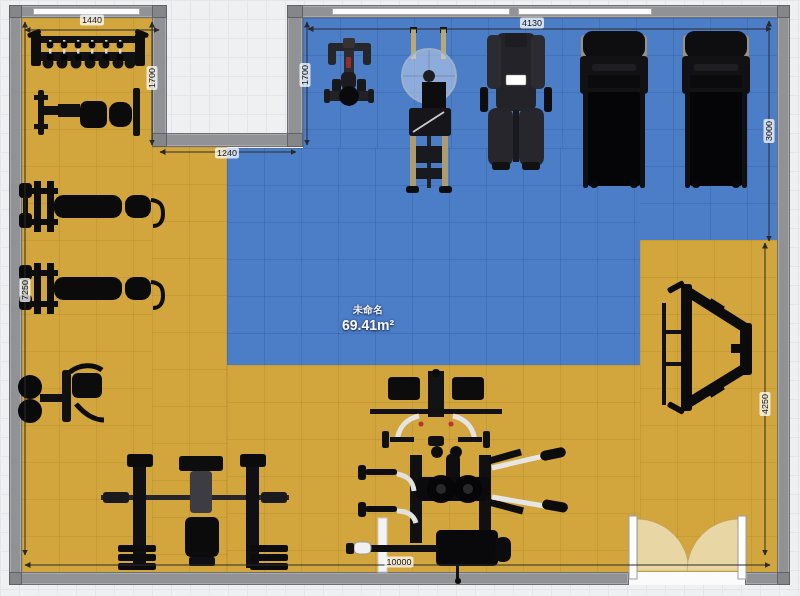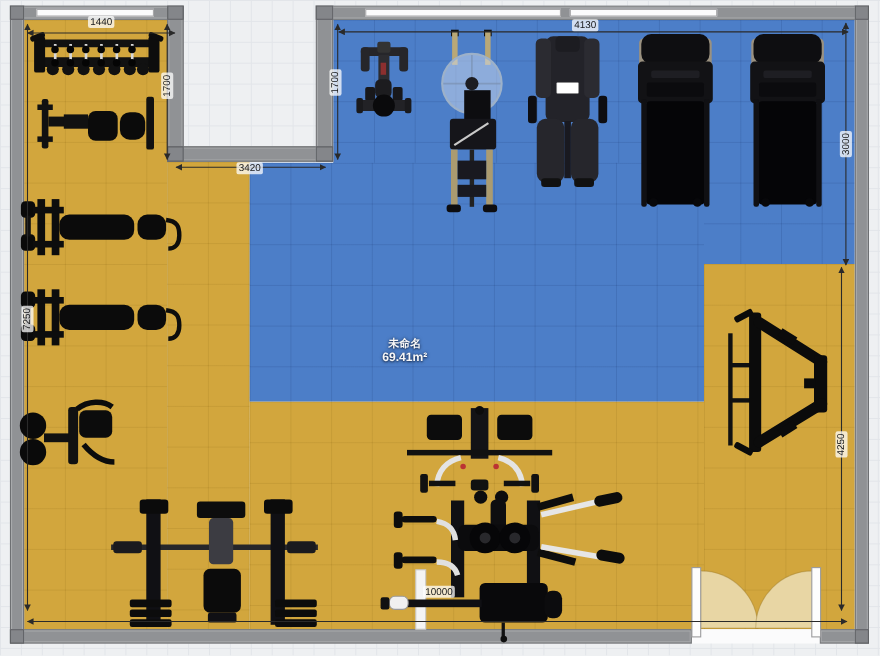--- a/index.html
+++ b/index.html
@@ -25,21 +25,21 @@
   .window{position:absolute;z-index:4;background:#fbfbfc;
     box-shadow:inset 0 0 0 1px #a8a8aa;}
   #plan-svg{position:absolute;left:0;top:0;z-index:5;}
   .dim-label{position:absolute;z-index:6;font-size:9px;line-height:11px;color:#17181a;
     background:rgba(255,255,255,.75);padding:0 2px;border-radius:2px;white-space:nowrap;
     transform:translate(-50%,-50%);}
   .dim-label.v{transform:translate(-50%,-50%) rotate(-90deg);}
   .room-label{position:absolute;z-index:6;transform:translate(-50%,-50%);text-align:center;
     color:#f7f7f7;text-shadow:0 1px 2px rgba(10,20,40,.7),0 0 3px rgba(10,20,40,.5);}
   .room-label .rname{font-size:10px;font-weight:bold;margin-top:28px;}
-  .room-label .rarea{font-size:11px;font-weight:bold;}
+  .room-label .rarea{font-size:14px;font-weight:bold;}
 </style>
 </head>
 <body>
 
 <div id="canvas">
 
   <div class="floor fy" style="left:22px;top:18px;width:130px;height:554px;"></div>
   <div class="floor fy" style="left:152px;top:147px;width:75px;height:425px;"></div>
   <div class="floor fy" style="left:227px;top:365px;width:413px;height:207px;"></div>
   <div class="floor fy" style="left:640px;top:240px;width:137px;height:332px;"></div>
@@ -341,25 +341,25 @@
       <line x1="769" y1="21" x2="769" y2="241" marker-start="url(#arr)" marker-end="url(#arr)"></line>
       <line x1="765" y1="243" x2="765" y2="555" marker-start="url(#arr)" marker-end="url(#arr)"></line>
       <line x1="25" y1="22" x2="25" y2="555" marker-start="url(#arr)" marker-end="url(#arr)"></line>
       <line x1="25" y1="565" x2="770" y2="565" marker-start="url(#arr)" marker-end="url(#arr)"></line>
     </g>
   </svg>
 
   <div class="dim-label" style="left:92px;top:20px">1440</div>
   <div class="dim-label v" style="left:152px;top:78px">1700</div>
   <div class="dim-label v" style="left:305px;top:75px">1700</div>
-  <div class="dim-label" style="left:227px;top:153px">3420</div>
+  <div class="dim-label" style="left:227px;top:153px">1240</div>
   <div class="dim-label" style="left:532px;top:23px">4130</div>
   <div class="dim-label v" style="left:769px;top:131px">3000</div>
   <div class="dim-label v" style="left:765px;top:404px">4250</div>
   <div class="dim-label v" style="left:25px;top:290px">7250</div>
-  <div class="dim-label" style="left:399px;top:538px">10000</div>
+  <div class="dim-label" style="left:399px;top:562px">10000</div>
 
   <div class="room-label" style="left:368px;top:304px">
     <div class="rname">未命名</div>
     <div class="rarea">69.41m²</div>
   </div>
 
 </div>
 
 </body></html>

